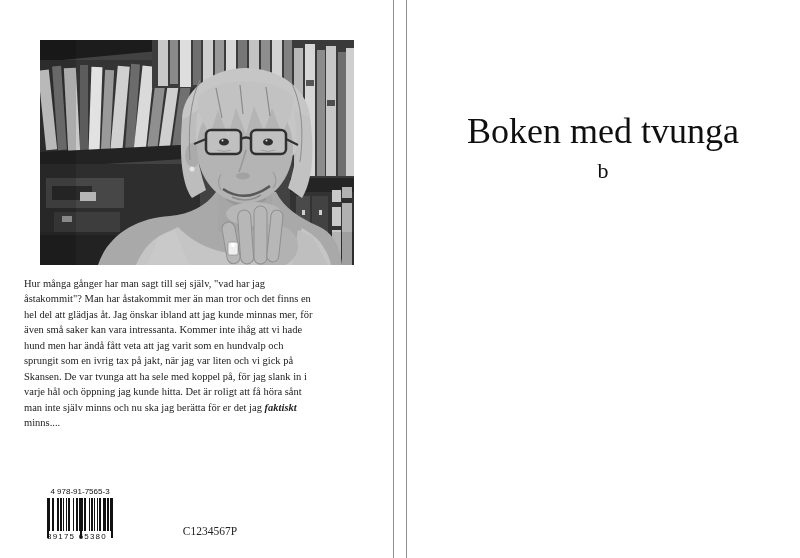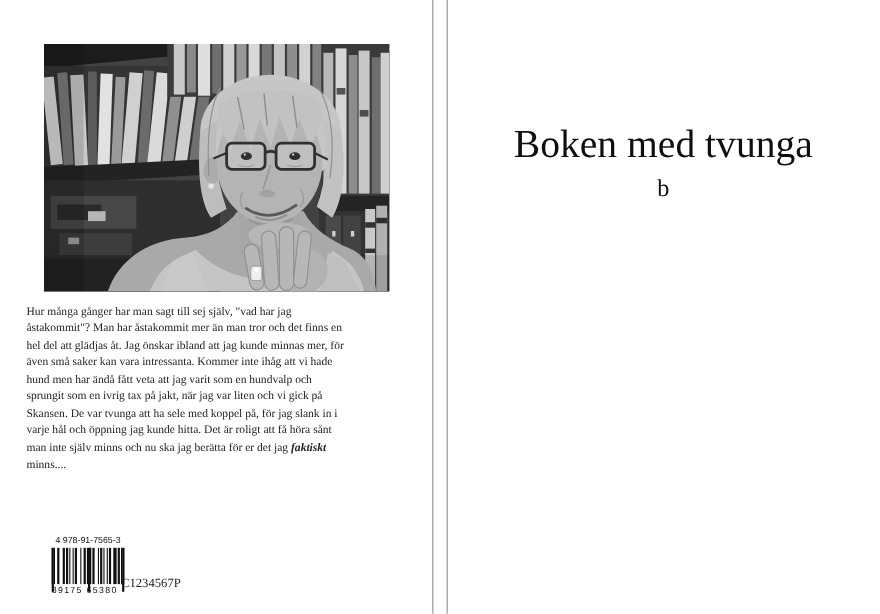--- a/index.html
+++ b/index.html
@@ -22,21 +22,21 @@
   .barcode{position:absolute;left:47px;top:486px;width:66px;}
   .isbn{font-family:"Liberation Sans",sans-serif;font-size:8px;line-height:12px;height:12px;
     text-align:center;white-space:nowrap;color:#111;}
   .bars{position:relative;height:33px;}
   .bars i{position:absolute;top:0;bottom:0;background:#111;}
   .guard{position:absolute;top:12px;height:40px;width:1.6px;background:#111;}
   .guard-l{left:0;} .guard-m{left:50%;} .guard-r{right:0;}
   .digits{font-family:"Liberation Sans",sans-serif;font-size:8px;line-height:9px;margin-top:1px;
     text-align:left;letter-spacing:1.2px;white-space:nowrap;color:#111;}
 
-  .printinfo{position:absolute;left:110px;top:525px;width:200px;text-align:left;
+  .printinfo{position:absolute;left:110px;top:525px;width:200px;text-align:center;
     font-size:11.5px;line-height:12.5px;color:#222;}
 
   
   .front{position:absolute;left:406px;top:110px;width:394px;text-align:center;color:#0f0f0f;}
   .front h1{margin:0;font-weight:normal;font-size:36px;line-height:42px;}
   .sub-b{font-size:22px;line-height:26px;margin-top:6px;}
   .subtitle{font-size:25px;line-height:29.5px;margin-top:6px;white-space:pre-line;}
 </style>
 </head>
 <body>

